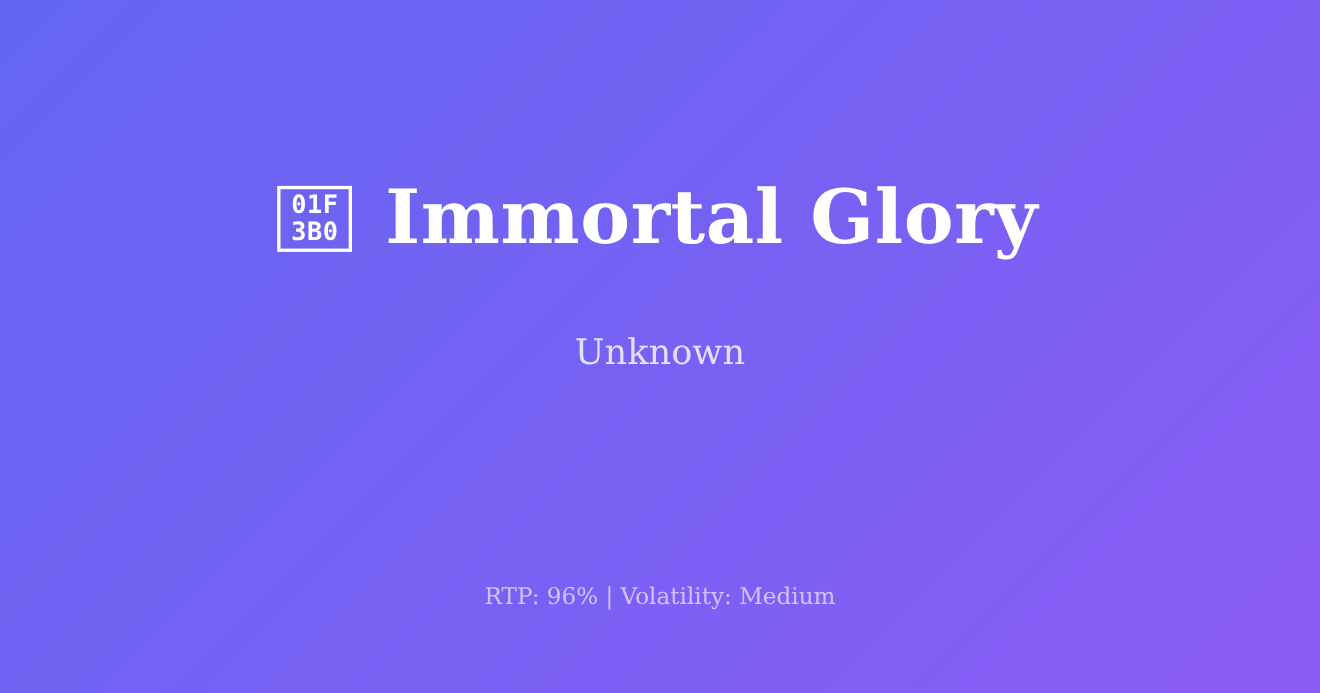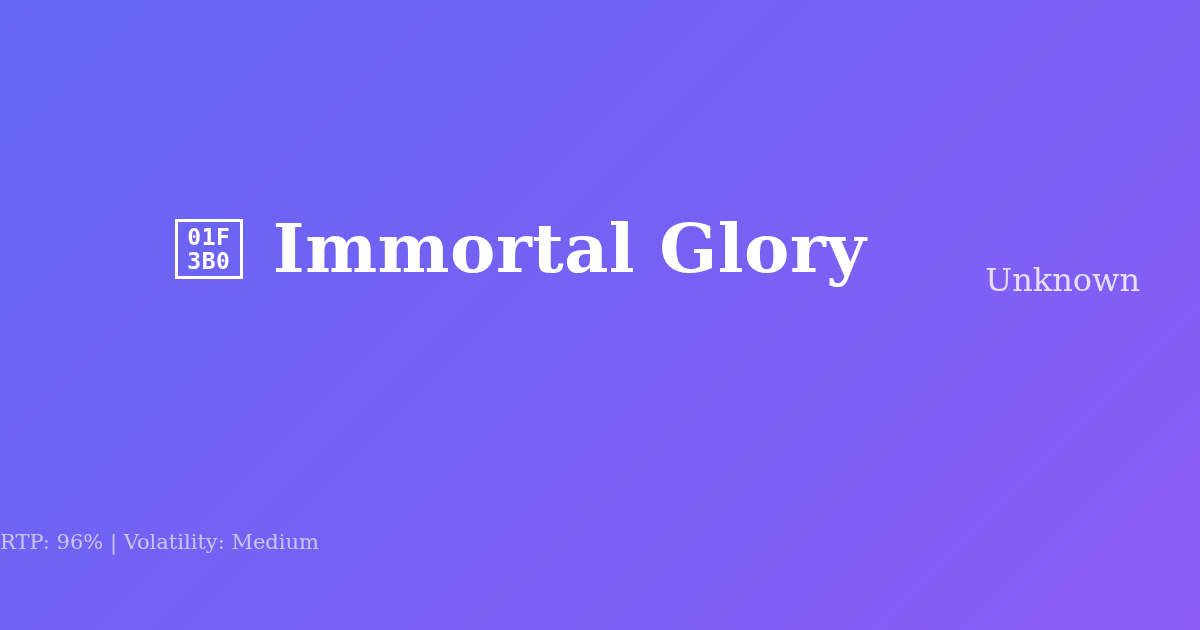--- a/index.html
+++ b/index.html
@@ -28,20 +28,21 @@
   }
 
   
   .center-block {
     position: absolute;
     left: 0;
     right: 0;
     top: 0;
     height: 498px;
     display: flex;
+    flex-direction: column;
     align-items: center;
     justify-content: center;
     padding: 1px 60px;
     box-sizing: border-box;
   }
 
   .title-row {
     display: flex;
     align-items: center;
     justify-content: center;
@@ -97,20 +98,21 @@
     line-height: 1.2;
     text-align: right;
   }
 
   
   .og-footer {
     position: absolute;
     left: 0;
     right: 0;
     top: 530px;
+    text-align: center;
     color: rgba(255, 255, 255, 0.62);
     font-family: "DejaVu Serif", "Liberation Serif", serif;
     font-size: 21px;
     font-weight: 400;
     line-height: 1.2;
   }
 </style>
 </head>
 <body>
 

